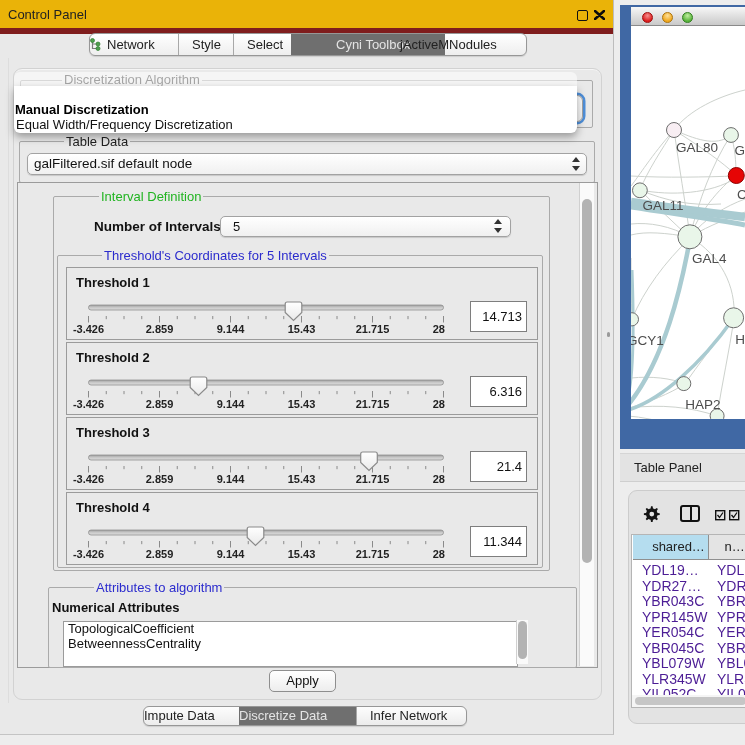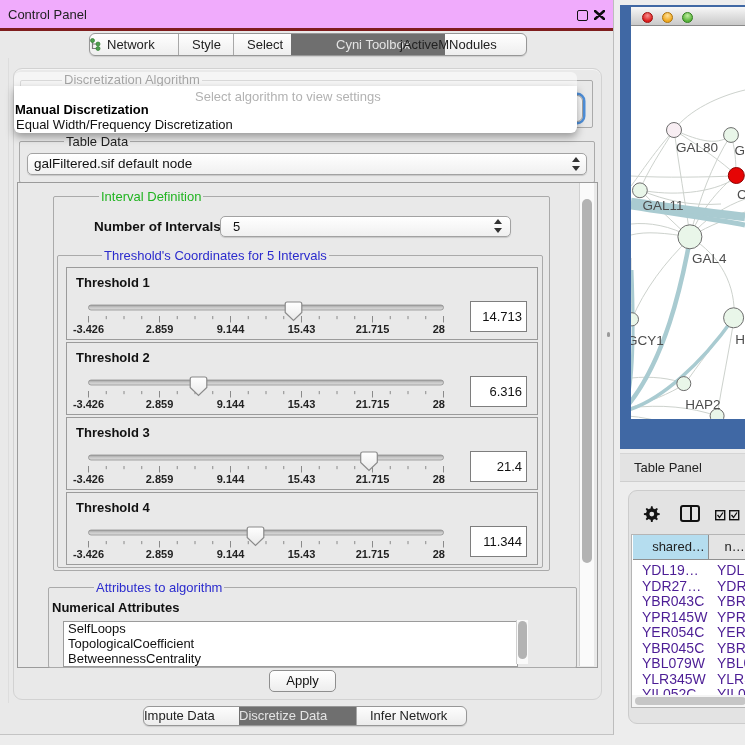--- a/index.html
+++ b/index.html
@@ -2,21 +2,21 @@
 <html><head>
 <meta charset="utf-8">
 <style>
 html,body{margin:0;padding:0;}
 body{width:745px;height:745px;overflow:hidden;position:relative;background:#ededed;
      font-family:"Liberation Sans",sans-serif;font-size:13px;color:#1a1a1a;}
 .abs{position:absolute;}
 .b{font-weight:bold;}
 
 #cpwin{left:0;top:0;width:613px;height:734px;background:#e9e9e9;border-right:1px solid #bdbdbd;border-bottom:1px solid #c4c4c4;}
-#cptitle{left:0;top:0;width:613px;height:28px;background:#f0abfc;border-bottom:3px solid #7f1d1d;}
+#cptitle{left:0;top:0;width:613px;height:28px;background:#eab308;border-bottom:6px solid #7f1d1d;}
 #cptitle .t{position:absolute;left:8px;top:7px;font-size:13px;color:#222;}
 .flicon{position:absolute;top:10px;width:9px;height:9px;border:1.6px solid #111;border-radius:2px;}
 
 .tabbar{height:21px;background:linear-gradient(#ffffff,#eeeeee);border:1px solid #979797;border-radius:6px;box-shadow:0 1px 1px rgba(0,0,0,0.12);}
 .tab{position:absolute;top:0;height:21px;line-height:21px;color:#222;font-size:13px;}
 .tab.sep{border-left:1px solid #a8a8a8;padding-left:13px;}
 .tab.sel{background:#6f6f6f;color:#e4e4e4;}
 
 #cyni{left:13px;top:68px;width:587px;height:630px;background:#e9e9e9;border:1px solid #d2d2d2;border-radius:9px;box-shadow:inset 0 1px 0 #f5f5f5;}
 .group{position:absolute;border:1px solid #aaaaaa;border-radius:2px;}
@@ -290,21 +290,20 @@
             <text x="378.0" y="64.5" font-size="11" font-weight="bold" fill="#222" text-anchor="end">28</text>
     <path d="M 180.2 36 Q 180.2 34 182.2 34 L 194.8 34 Q 196.8 34 196.8 36 L 196.8 44.5 L 188.5 52.5 L 180.2 44.5 Z" fill="url(#thg)" stroke="#8a8a8a" stroke-width="1.2"></path>
   </svg>
   <div class="valbox">11.344</div>
 </div>
 
       <div class="group" style="left:30px;top:404px;width:527px;height:79px;"></div>
       <div class="glabel" style="left:36px;top:397px;color:#2b2bcd;">Attributes to algorithm</div>
       <div class="abs b" style="left:34px;top:417px;font-size:13px;color:#111;">Numerical Attributes</div>
       <div class="list" style="left:45px;top:438px;width:453px;height:44px;overflow:hidden;">
-        <div>SelfLoops</div>
         <div>TopologicalCoefficient</div>
         <div>BetweennessCentrality</div>
       </div>
       <div class="sbv" style="left:498px;top:437px;width:11px;height:44px;">
         <div class="sbthumb" style="left:1px;top:1px;width:9px;height:38px;"></div>
       </div>
 
       <div class="sbv" style="left:561px;top:0px;width:14px;height:483px;">
         <div class="sbthumb" style="left:2px;top:16px;width:10px;height:364px;"></div>
       </div>
@@ -315,21 +314,20 @@
 
   <div class="abs tabbar" style="left:143px;top:706px;width:322px;height:18px;background:linear-gradient(#fdfdfd,#ececec);">
     <div class="tab" style="left:0;width:95px;height:18px;line-height:18px;">Impute Data</div>
     <div class="tab sel" style="left:95px;width:117px;height:18px;line-height:18px;">Discretize Data</div>
     <div class="tab sep" style="left:212px;width:110px;height:18px;line-height:18px;">Infer Network</div>
   </div>
 </div>
 
 <div class="abs" style="left:14px;top:72px;width:563px;height:14px;background:rgba(255,255,255,0.55);border-radius:6px 6px 0 0;"></div>
 <div class="abs" id="popup">
-  <div class="abs" style="left:181px;top:3px;color:#b2b2b2;font-size:13px;">Select algorithm to view settings</div>
   <div class="abs b" style="left:1px;top:16px;font-size:13px;color:#000;">Manual Discretization</div>
   <div class="abs" style="left:2px;top:31px;font-size:13px;color:#111;">Equal Width/Frequency Discretization</div>
 </div>
 
 <div class="abs" id="netwin">
   <div class="abs" id="nettitle">
     <div class="light" style="left:11px;background:radial-gradient(circle at 50% 30%,#f58f8f,#dc1c1c 70%);border:0.5px solid #9d0d0d;"></div>
     <div class="light" style="left:31px;background:radial-gradient(circle at 50% 30%,#fde09a,#f0a71b 70%);border:0.5px solid #ad7208;"></div>
     <div class="light" style="left:51px;background:radial-gradient(circle at 50% 30%,#c0eda0,#57b33a 70%);border:0.5px solid #2f7d1d;"></div>
   </div>

